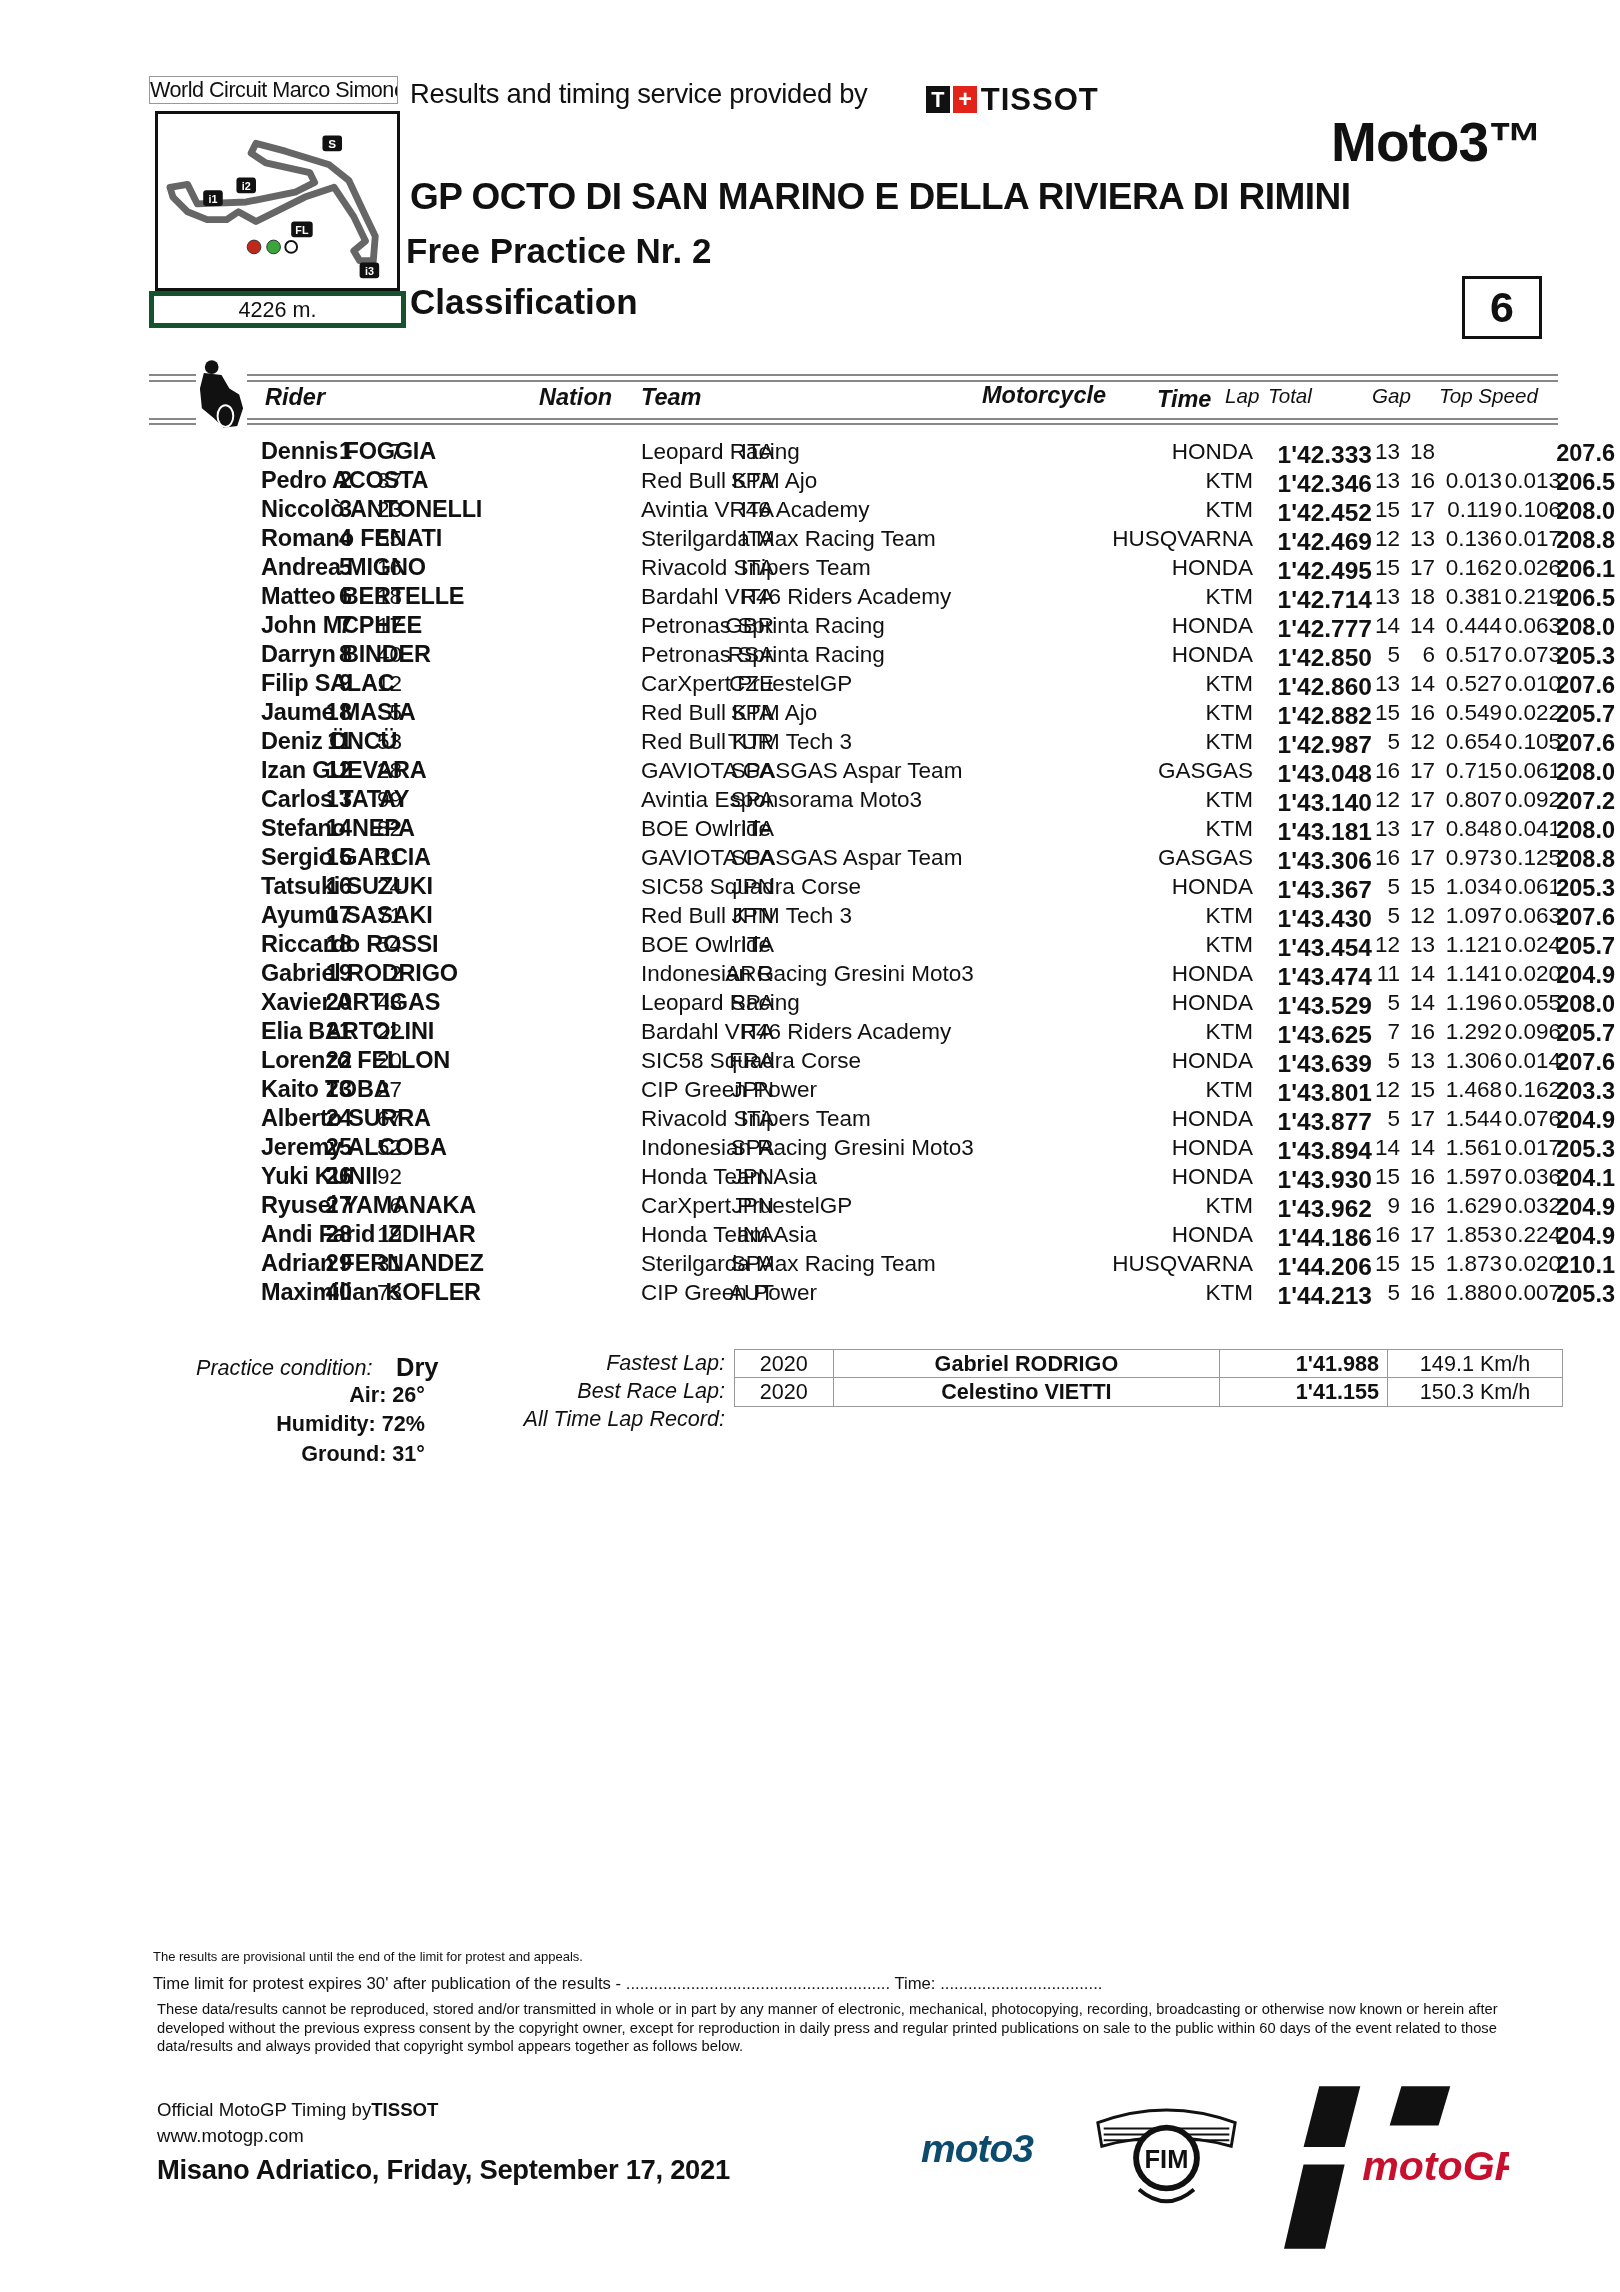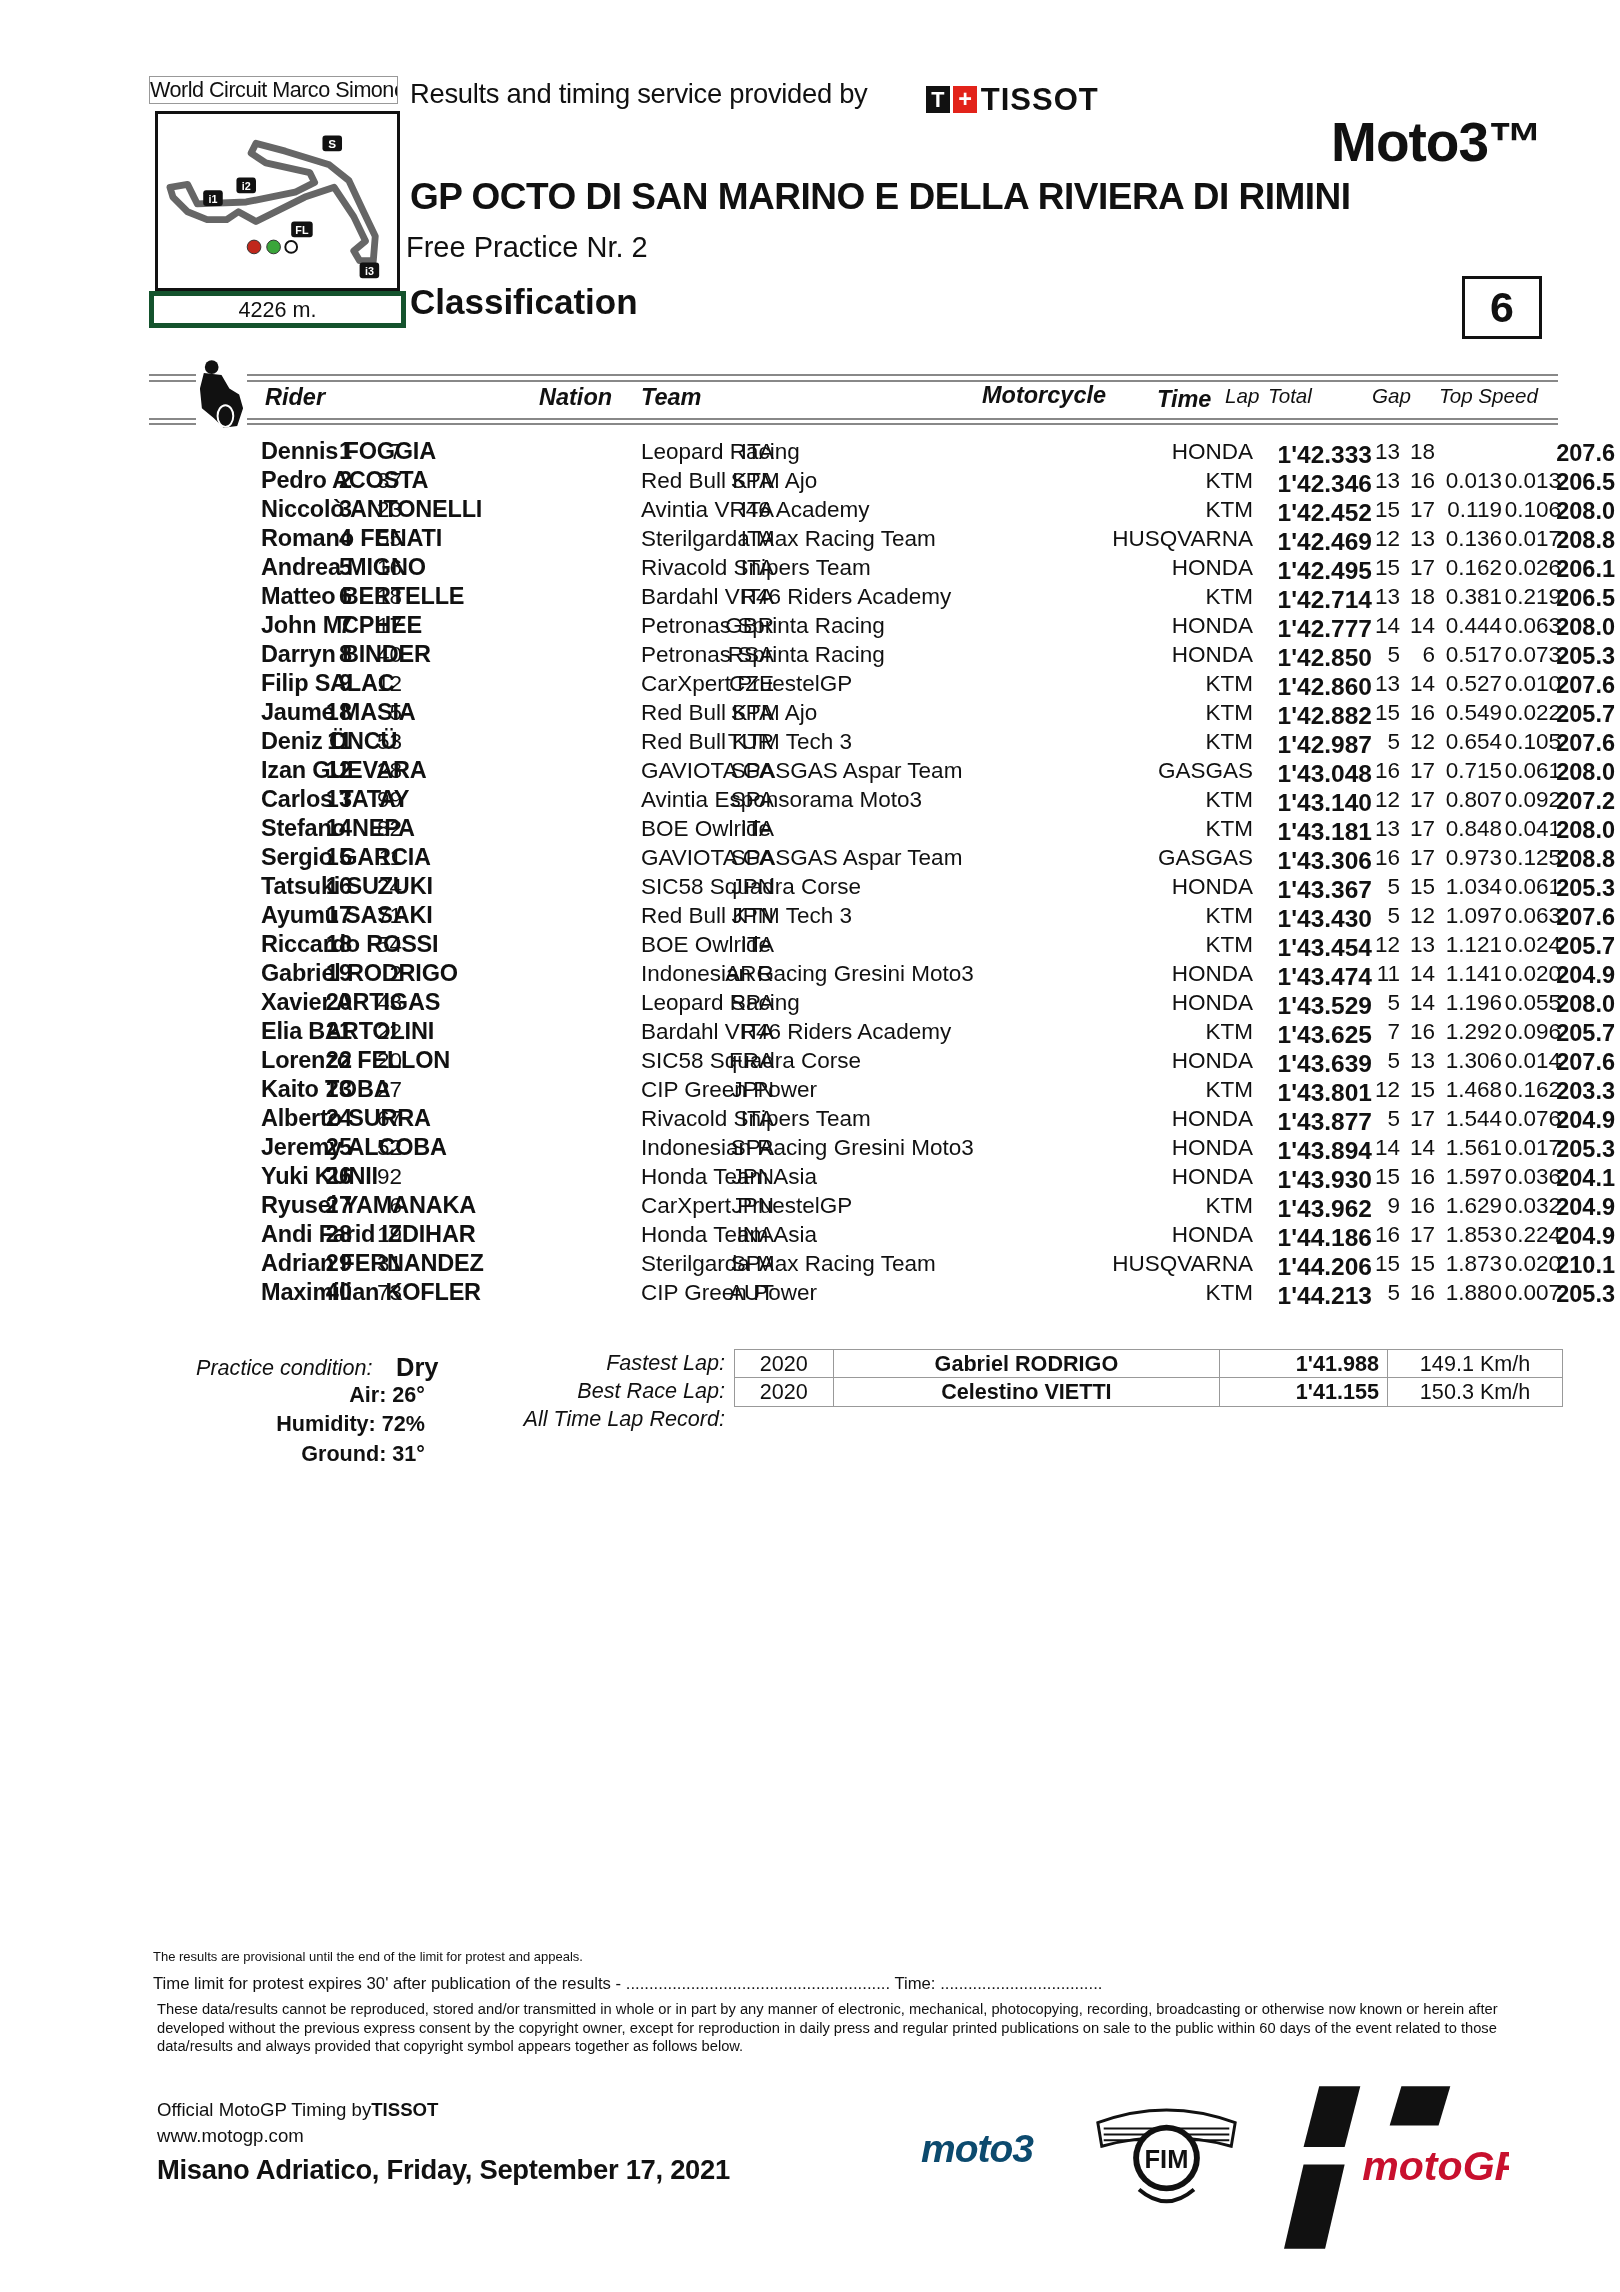--- a/index.html
+++ b/index.html
@@ -8,21 +8,21 @@
   .circuit-name { left: 149px; top: 76px; width: 247px; height: 25.5px; border: 1px solid #999; font-size: 21.6px; line-height: 25.5px; white-space: nowrap; overflow: hidden; letter-spacing: -0.5px; }
   .map-box { left: 155px; top: 111px; width: 239px; height: 174px; border: 3.9px solid #111; background: #fff; }
   .length-box { left: 149px; top: 291px; width: 247px; height: 27.4px; border: 5px solid #14532d; font-size: 21.6px; text-align: center; line-height: 27.4px; }
   .provided { left: 410px; top: 78px; font-size: 27.4px; white-space: nowrap; letter-spacing: -0.3px; }
   .tissot { left: 926px; top: 84px; height: 31px; display: flex; align-items: center; gap: 3.9px; }
   .tissot .t1 { width: 23.5px; height: 27.4px; background: #111; color: #fff; font-weight: bold; font-size: 21.6px; text-align: center; line-height: 27.4px; }
   .tissot .t2 { width: 23.5px; height: 27.4px; background: #e2231a; color: #fff; font-weight: bold; font-size: 23.5px; text-align: center; line-height: 27.4px; }
   .tissot .word { font-weight: bold; font-size: 31px; letter-spacing: 1px; line-height: 31px; }
   .class-title { right: 78px; top: 110px; font-size: 55px; font-weight: bold; white-space: nowrap; letter-spacing: -1px; }
   .event-title { left: 410px; top: 176px; font-size: 37px; font-weight: bold; white-space: nowrap; letter-spacing: -0.5px; }
-  .session-title { left: 406px; top: 231px; font-size: 29px; font-weight: normal; white-space: nowrap; }
+  .session-title { left: 406px; top: 231px; font-size: 35px; font-weight: bold; white-space: nowrap; }
   .doc-title { left: 410px; top: 282px; font-size: 35px; font-weight: bold; white-space: nowrap; }
   .page-box { left: 1462px; top: 276px; width: 74px; height: 57px; border: 3.9px solid #111; font-size: 43px; font-weight: bold; text-align: center; line-height: 57px; }
 
   .rule { left: 149px; width: 1409px; height: 0; border-top: 2px solid #888; }
   .hdr { top: 384px; font-size: 23.5px; font-style: italic; white-space: nowrap; }
   .hdr.bold { font-weight: bold; }
   .rider-icon { left: 196px; top: 359px; width: 51px; height: 71px; }
 
   .rows { left: 149px; top: 437px; width: 1411px; }
   .row { position: relative; height: 29px; font-size: 22.5px; white-space: nowrap; }

